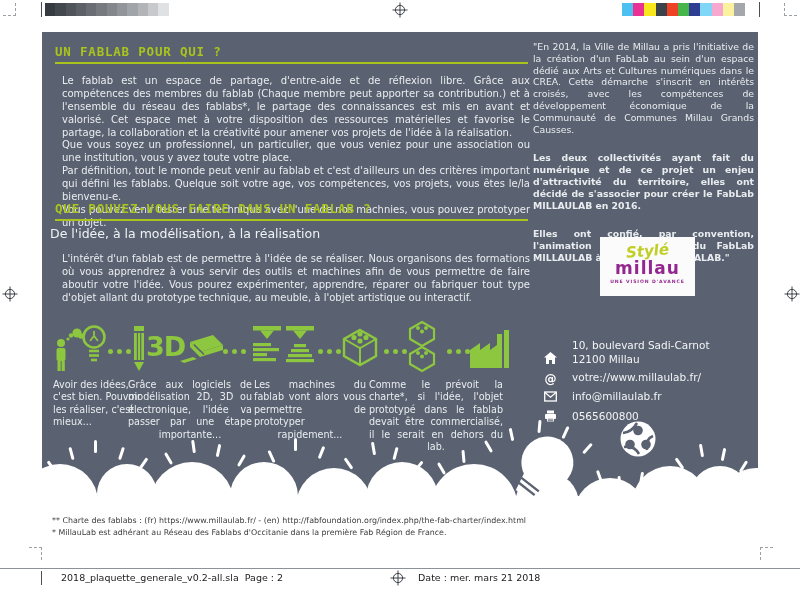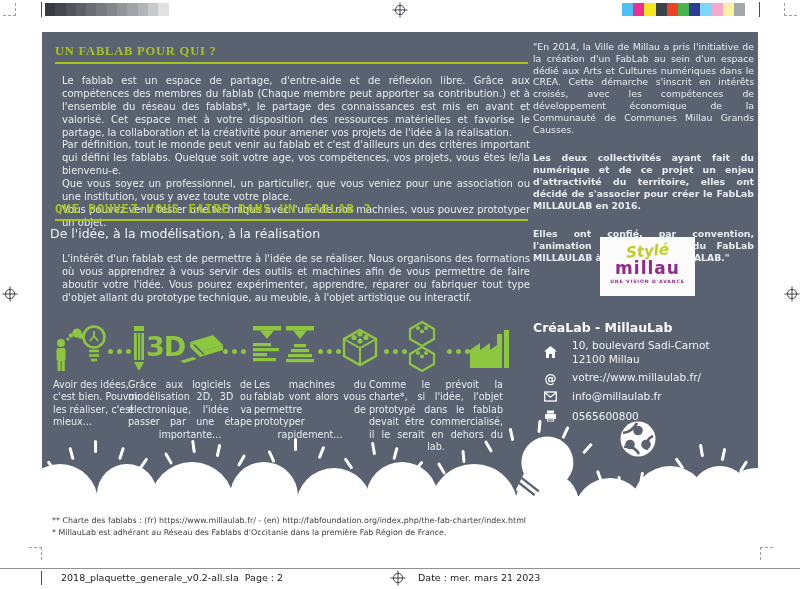--- a/index.html
+++ b/index.html
@@ -21,41 +21,41 @@
   #graybar { left:45px; }
   #colorbar { left:622px; }
   #colorbar .sw { width:11.2px; }
   .regmark { position:absolute; width:16px; height:16px; }
   .regmark svg { display:block; }
 
   
   .page { position:absolute; left:42px; top:32px; width:716px; height:476px; background:#5a6170; overflow:hidden; color:#eef1f3; }
 
   .h-green { position:absolute; left:13px; width:473px; font-family:"DejaVu Sans Mono", monospace; font-weight:bold; font-size:12.5px; letter-spacing:0.8px; color:#a9c41d; border-bottom:2px solid #a9c41d; padding-bottom:3px; }
-  .h1 { top:12px;font-family:Liberation Serif, serif; }
+  .h1 { top:12px; }
   .h2 { top:169px; }
   .subtitle { position:absolute; left:8px; top:194px; font-size:12.5px; color:#f0f3f5; }
 
   .body-col { position:absolute; left:20px; width:468px; font-size:10px; line-height:1.29; text-align:justify; color:#e9edf0; }
   .p1 { top:43px; }
   .p2 { top:221px; }
 
   .quote { position:absolute; left:491px; top:9px; width:221px; font-size:9.3px; line-height:1.27; text-align:justify; color:#e9edf0; }
   .quote p + p { margin-top:17px;font-weight:bold; }
 
   
   .logo-box { position:absolute; left:558px; top:205px; width:95px; height:59px; background:#fbfbfb; text-align:center; padding-top:4px; }
   .logo-script { font-style:italic; font-weight:bold; font-size:15px; color:#c0ce25; transform:rotate(-5deg); display:inline-block; line-height:1; }
   .logo-name { font-weight:bold; font-size:17px; color:#93278f; line-height:0.95; letter-spacing:1px; }
   .logo-tagline { font-size:4.6px; font-weight:bold; color:#93278f; letter-spacing:0.9px; margin-top:3px; }
 
   
   .contact-title { position:absolute; left:491px; top:288px; font-size:12.5px; font-weight:bold; color:#fafcfd; }
   .contact { position:absolute; left:491px; top:307px; width:225px; }
-  .c-row { display:flex; align-items:center; margin-bottom:5px; }
+  .c-row { display:flex; align-items:flex-end; margin-bottom:5px; }
   .c-ico { width:15px; margin:1px 14px 0 10px; flex:0 0 15px; text-align:center; color:#fff; font-weight:bold; font-size:12px; line-height:12px; }
   .c-txt { font-size:10.5px; line-height:1.3; color:#f2f4f6; }
 
   .globe { position:absolute; left:577px; top:388px; }
 
   
   .ico { position:absolute; }
   .ico svg { display:block; }
   .g-fill { fill:#8dc63f; }
   .g-stroke { stroke:#8dc63f; fill:none; }
@@ -153,22 +153,22 @@
         <line x1="0.5" y1="8" x2="15.5" y2="8" stroke="#3d4147" stroke-width="1"></line>
       </svg>
   </div>
 
   <div class="page">
 
     <div class="h-green h1">UN FABLAB POUR QUI ?</div>
 
     <div class="body-col p1">
       <p>Le fablab est un espace de partage, d'entre-aide et de réflexion libre. Grâce aux compétences des membres du fablab (Chaque membre peut apporter sa contribution.) et à l'ensemble du réseau des fablabs*, le partage des connaissances est mis en avant et valorisé. Cet espace met à votre disposition des ressources matérielles et favorise le partage, la collaboration et la créativité pour amener vos projets de l'idée à la réalisation.</p>
+      <p>Que vous soyez un professionnel, un particulier, que vous veniez pour une association ou une institution, vous y avez toute votre place.</p>
       <p>Par définition, tout le monde peut venir au fablab et c'est d'ailleurs un des critères important qui défini les fablabs. Quelque soit votre age, vos compétences, vos projets, vous êtes le/la bienvenu-e.</p>
-      <p>Que vous soyez un professionnel, un particulier, que vous veniez pour une association ou une institution, vous y avez toute votre place.</p>
       <p>Vous pouvez venir tester une technique avec l'une de nos machnies, vous pouvez prototyper un objet.</p>
     </div>
 
     <div class="h-green h2">QUE POUVEZ-VOUS FAIRE DANS UN FABLAB ?</div>
     <div class="subtitle">De l'idée, à la modélisation, à la réalisation</div>
     <div class="body-col p2">L'intérêt d'un fablab est de permettre à l'idée de se réaliser. Nous organisons des formations où vous apprendrez à vous servir des outils et machines afin de vous permettre de faire aboutir votre l'idée. Vous pourez expérimenter, apprendre, réparer ou fabriquer tout type d'objet allant du prototype technique, au meuble, à l'objet artistique ou interactif.</div>
 
     <div class="ico" style="left:12px; top:296px;">
       <svg width="30" height="46" viewBox="0 0 30 46">
         <circle class="g-fill" cx="7" cy="15" r="4"></circle>
@@ -295,21 +295,20 @@
       <p>Les deux collectivités ayant fait du numérique et de ce projet un enjeu d'attractivité du territoire, elles ont décidé de s'associer pour créer le FabLab MILLAULAB en 2016.</p>
       <p>Elles ont confié, par convention, l'animation et la gestion du FabLab MILLAULAB à l'association CREALAB."</p>
     </div>
 
     <div class="logo-box">
       <div class="logo-script">Stylé</div>
       <div class="logo-name">millau</div>
       <div class="logo-tagline">UNE VISION D'AVANCE</div>
     </div>
 
-    <div class="contact-title">CréaLab - MillauLab</div>
     <div class="contact">
       <div class="c-row">
         <span class="c-ico">
           <svg width="13" height="12" viewBox="0 0 13 12">
               <path d="M6.5 0 L13 5.5 H11 V12 H8 V8 H5 V12 H2 V5.5 H0 Z" fill="#fff"></path>
             </svg>
         </span>
         <span class="c-txt">
           <span>10, boulevard Sadi-Carnot</span><br>
           <span>12100 Millau</span>
@@ -412,14 +411,14 @@
 
   <div class="fn-left">
     <div>** Charte des fablabs : (fr) https://www.millaulab.fr/ - (en) http://fabfoundation.org/index.php/the-fab-charter/index.html</div>
     <div>* MillauLab est adhérant au Réseau des Fablabs d'Occitanie dans la première Fab Région de France.</div>
   </div>
 
   <div class="statusline"></div>
   <div class="status-file">
     <span>2018_plaquette_generale_v0.2-all.sla</span>&nbsp;&nbsp;<span>Page : 2</span>
   </div>
-  <div class="status-date">Date : mer. mars 21 2023</div>
+  <div class="status-date">Date : mer. mars 21 2018</div>
 </div>
 
 </body></html>

